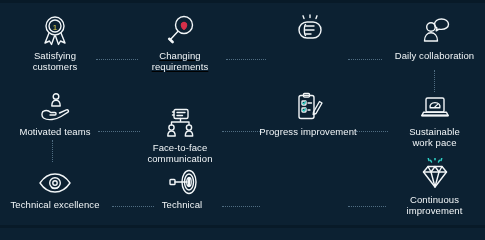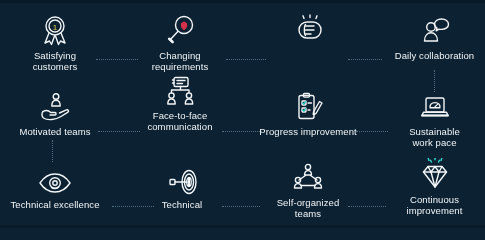--- a/index.html
+++ b/index.html
@@ -85,21 +85,21 @@
         <circle cx="15" cy="12" r="6"></circle>
         <text x="15" y="15.5" font-size="8" fill="#e8d44a" stroke="none" text-anchor="middle" font-family="Liberation Sans, sans-serif">1</text>
         <path d="M9 19 L5 29 L9.5 27 L11.5 30.5 L14.5 22"></path>
         <path d="M21 19 L25 29 L20.5 27 L18.5 30.5 L15.5 22"></path>
       </svg>
     </div>
     <div class="label">Satisfying
 customers</div>
   </div>
 
-  <div class="cell" style="left:120px; top:6px;">
+  <div class="cell" style="left:120px; top:6px;text-decoration:underline;">
     <div class="icon-wrap">
       <svg width="32" height="32" viewBox="0 0 32 32" fill="none" stroke="#f2f6f8" stroke-width="1.4" stroke-linecap="round" stroke-linejoin="round">
         <circle cx="20" cy="11" r="8.5"></circle>
         <path d="M13.8 17.5 L6 26"></path>
         <path d="M5.2 24.8 L8.6 28" stroke-width="2.6"></path>
         <path d="M20 15.5 C16.2 12.6 16.8 9.2 18.9 8.5 C20 8.1 20 9.4 20 9.4 C20 9.4 20 8.1 21.1 8.5 C23.2 9.2 23.8 12.6 20 15.5 Z" fill="#d6304a" stroke="#d6304a" stroke-width="1.1"></path>
       </svg>
     </div>
     <div class="label">Changing
 requirements</div>
@@ -132,21 +132,21 @@
       <svg width="32" height="30" viewBox="0 0 32 30" fill="none" stroke="#f2f6f8" stroke-width="1.4" stroke-linecap="round" stroke-linejoin="round">
         <circle cx="17" cy="4.5" r="2.8"></circle>
         <path d="M12.8 14 C12.8 10 14.7 8.2 17 8.2 C19.3 8.2 21.2 10 21.2 14 Z"></path>
         <path d="M4 19.5 C7 17.8 10 18.8 11.8 20.5 L16 20.5 C17.4 20.5 17.4 23 16 23 L11 23"></path>
         <path d="M4 19.5 C2.5 21 2.5 24.5 4.5 26 C9 29 17 27.5 22 24.5 L29 20.2 C30.2 19.3 29 17.2 27.4 17.9 L20.5 21"></path>
       </svg>
     </div>
     <div class="label">Motivated teams</div>
   </div>
 
-  <div class="cell" style="left:120px; top:66px;">
+  <div class="cell" style="left:120px; top:98px;">
     <div class="icon-wrap">
       <svg width="32" height="30" viewBox="0 0 32 30" fill="none" stroke="#f2f6f8" stroke-width="1.4" stroke-linecap="round" stroke-linejoin="round">
         <rect x="10" y="1.5" width="14" height="9" rx="1.5"></rect>
         <path d="M13 4.5 L21 4.5 M13 7.5 L18.5 7.5"></path>
         <path d="M8.5 4 L10 4 M8.5 7 L10 7"></path>
         <path d="M16.5 10.5 L16.5 14 M7.5 14 L25 14 M7.5 14 L7.5 17 M25 14 L25 17"></path>
         <circle cx="7.5" cy="19.5" r="2.6"></circle>
         <path d="M3.8 28 C3.8 24.6 5.4 23 7.5 23 C9.6 23 11.2 24.6 11.2 28 Z"></path>
         <circle cx="25" cy="19.5" r="2.6"></circle>
         <path d="M21.3 28 C21.3 24.6 22.9 23 25 23 C27.1 23 28.7 24.6 28.7 28 Z"></path>
@@ -205,35 +205,20 @@
         <ellipse cx="24" cy="13" rx="4.5" ry="8"></ellipse>
         <ellipse cx="24" cy="13" rx="2.2" ry="4.5"></ellipse>
         <path d="M24 9 L24 17" stroke-width="2"></path>
         <path d="M10 13 L22 13" stroke-width="1.6"></path>
         <rect x="5" y="10.5" width="5" height="5" rx="0.8"></rect>
       </svg>
     </div>
     <div class="label">Technical</div>
   </div>
 
-  <div class="cell" style="left:248px; top:153px;">
-    <div class="icon-wrap">
-      <svg width="32" height="30" viewBox="0 0 32 30" fill="none" stroke="#f2f6f8" stroke-width="1.4" stroke-linecap="round" stroke-linejoin="round">
-        <circle cx="16" cy="4" r="2.6"></circle>
-        <path d="M12.5 12 C12.5 9 14 7.6 16 7.6 C18 7.6 19.5 9 19.5 12 Z"></path>
-        <path d="M13.5 12.5 L7 17 M18.5 12.5 L25 17 M9 22.5 L23 22.5"></path>
-        <circle cx="6" cy="17" r="2.6"></circle>
-        <path d="M2.5 25 C2.5 22 4 20.6 6 20.6 C8 20.6 9.5 22 9.5 25 Z"></path>
-        <circle cx="26" cy="17" r="2.6"></circle>
-        <path d="M22.5 25 C22.5 22 24 20.6 26 20.6 C28 20.6 29.5 22 29.5 25 Z"></path>
-      </svg>
-    </div>
-    <div class="label">Self-organized
-teams</div>
-  </div>
 
   <div class="cell" style="left:372px; top:150px; width:125px;">
     <div class="icon-wrap">
       <svg width="34" height="32" viewBox="0 0 34 32" fill="none" stroke="#f2f6f8" stroke-width="1.4" stroke-linecap="round" stroke-linejoin="round">
         <path d="M11 2.5 L10.3 0.6 M17 1.8 L17 0 M23 2.5 L23.7 0.6 M13.5 4 L12.6 2.4 M20.5 4 L21.4 2.4" stroke="#2fd4c8" stroke-width="1.5"></path>
         <path d="M10 8.5 L24 8.5 L28.5 14 L17 29 L5.5 14 Z"></path>
         <path d="M5.5 14 L28.5 14"></path>
         <path d="M10 8.5 L13 14 L17 29 L21 14 L24 8.5"></path>
         <path d="M13 14 L17 8.5 L21 14"></path>
       </svg>

